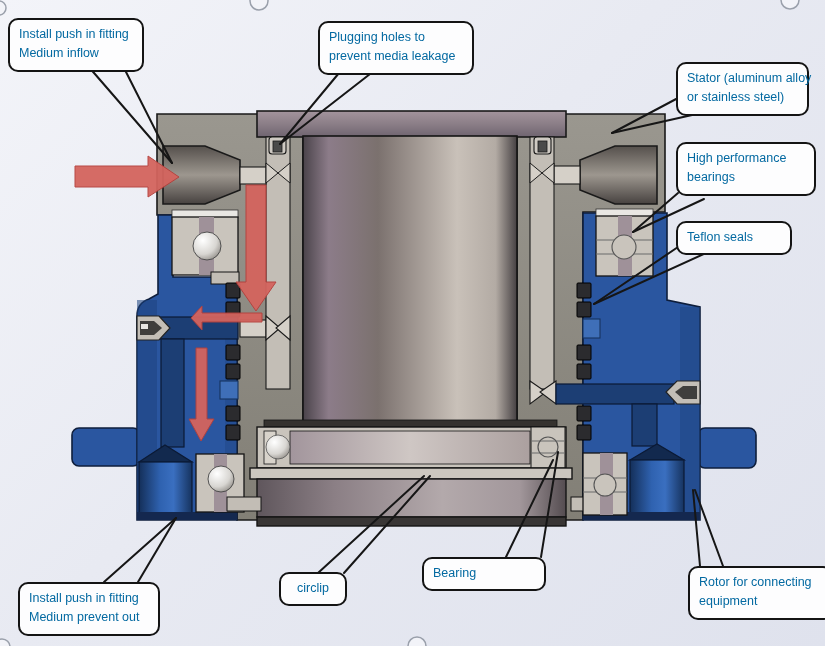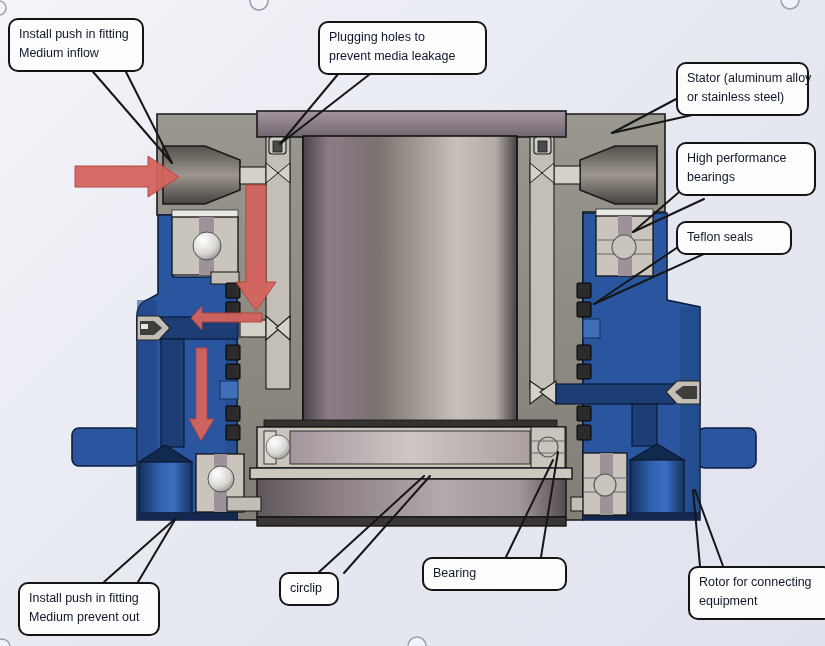--- a/index.html
+++ b/index.html
@@ -2,21 +2,21 @@
 <html><head>
 <meta charset="utf-8">
 <style>
   html,body{margin:0;padding:0;}
   body{font-family:"Liberation Sans", sans-serif;}
   #stage{position:relative;width:825px;height:646px;overflow:hidden;
          background:linear-gradient(135deg,#f3f4f9 0%,#e8eaf2 45%,#dfe2ed 100%);}
   #stage svg{position:absolute;left:0;top:0;}
   .callout{position:absolute;box-sizing:border-box;background:#fdfdfe;
            border:2.5px solid #141414;border-radius:10px;padding:5px 9px 6px;
-           font-size:12.5px;line-height:1.55;color:#0f172a;z-index:5;}
+           font-size:12.5px;line-height:1.55;color:#0369a1;z-index:5;}
   .callout span{display:block;white-space:nowrap;}
 </style>
 </head>
 <body>
 
 <div id="stage">
 
 <svg width="825" height="646" viewBox="0 0 825 646">
   <defs>
     <linearGradient id="gradBore" x1="0" y1="0" x2="1" y2="0">
@@ -233,21 +233,21 @@
     <line x1="700" y1="566" x2="693" y2="490"></line>
         <line x1="723" y1="566" x2="695" y2="490"></line>
   </g>
 </svg>
 
 <div class="callout" style="left:8px;top:18px;width:136px;">
   <span>Install push in fitting</span>
   <span>Medium inflow</span>
 </div>
 
-<div class="callout" style="left:318px;top:21px;width:169px;">
+<div class="callout" style="left:318px;top:21px;width:156px;">
   <span>Plugging holes to</span>
   <span>prevent media leakage</span>
 </div>
 
 <div class="callout" style="left:676px;top:62px;width:133px;">
   <span>Stator (aluminum alloy</span>
   <span>or stainless steel)</span>
 </div>
 
 <div class="callout" style="left:676px;top:142px;width:140px;">
@@ -257,25 +257,25 @@
 
 <div class="callout" style="left:676px;top:221px;width:116px;">
   <span>Teflon seals</span>
 </div>
 
 <div class="callout" style="left:18px;top:582px;width:142px;">
   <span>Install push in fitting</span>
   <span>Medium prevent out</span>
 </div>
 
-<div class="callout" style="left:279px;top:572px;width:60px;">
+<div class="callout" style="left:279px;top:572px;width:68px;text-align:center;">
   <span>circlip</span>
 </div>
 
-<div class="callout" style="left:422px;top:557px;width:145px;">
+<div class="callout" style="left:422px;top:557px;width:124px;">
   <span>Bearing</span>
 </div>
 
 <div class="callout" style="left:676px;top:566px;width:145px;margin-left:12px;">
   <span>Rotor for connecting</span>
   <span>equipment</span>
 </div>
 
 </div>
 

